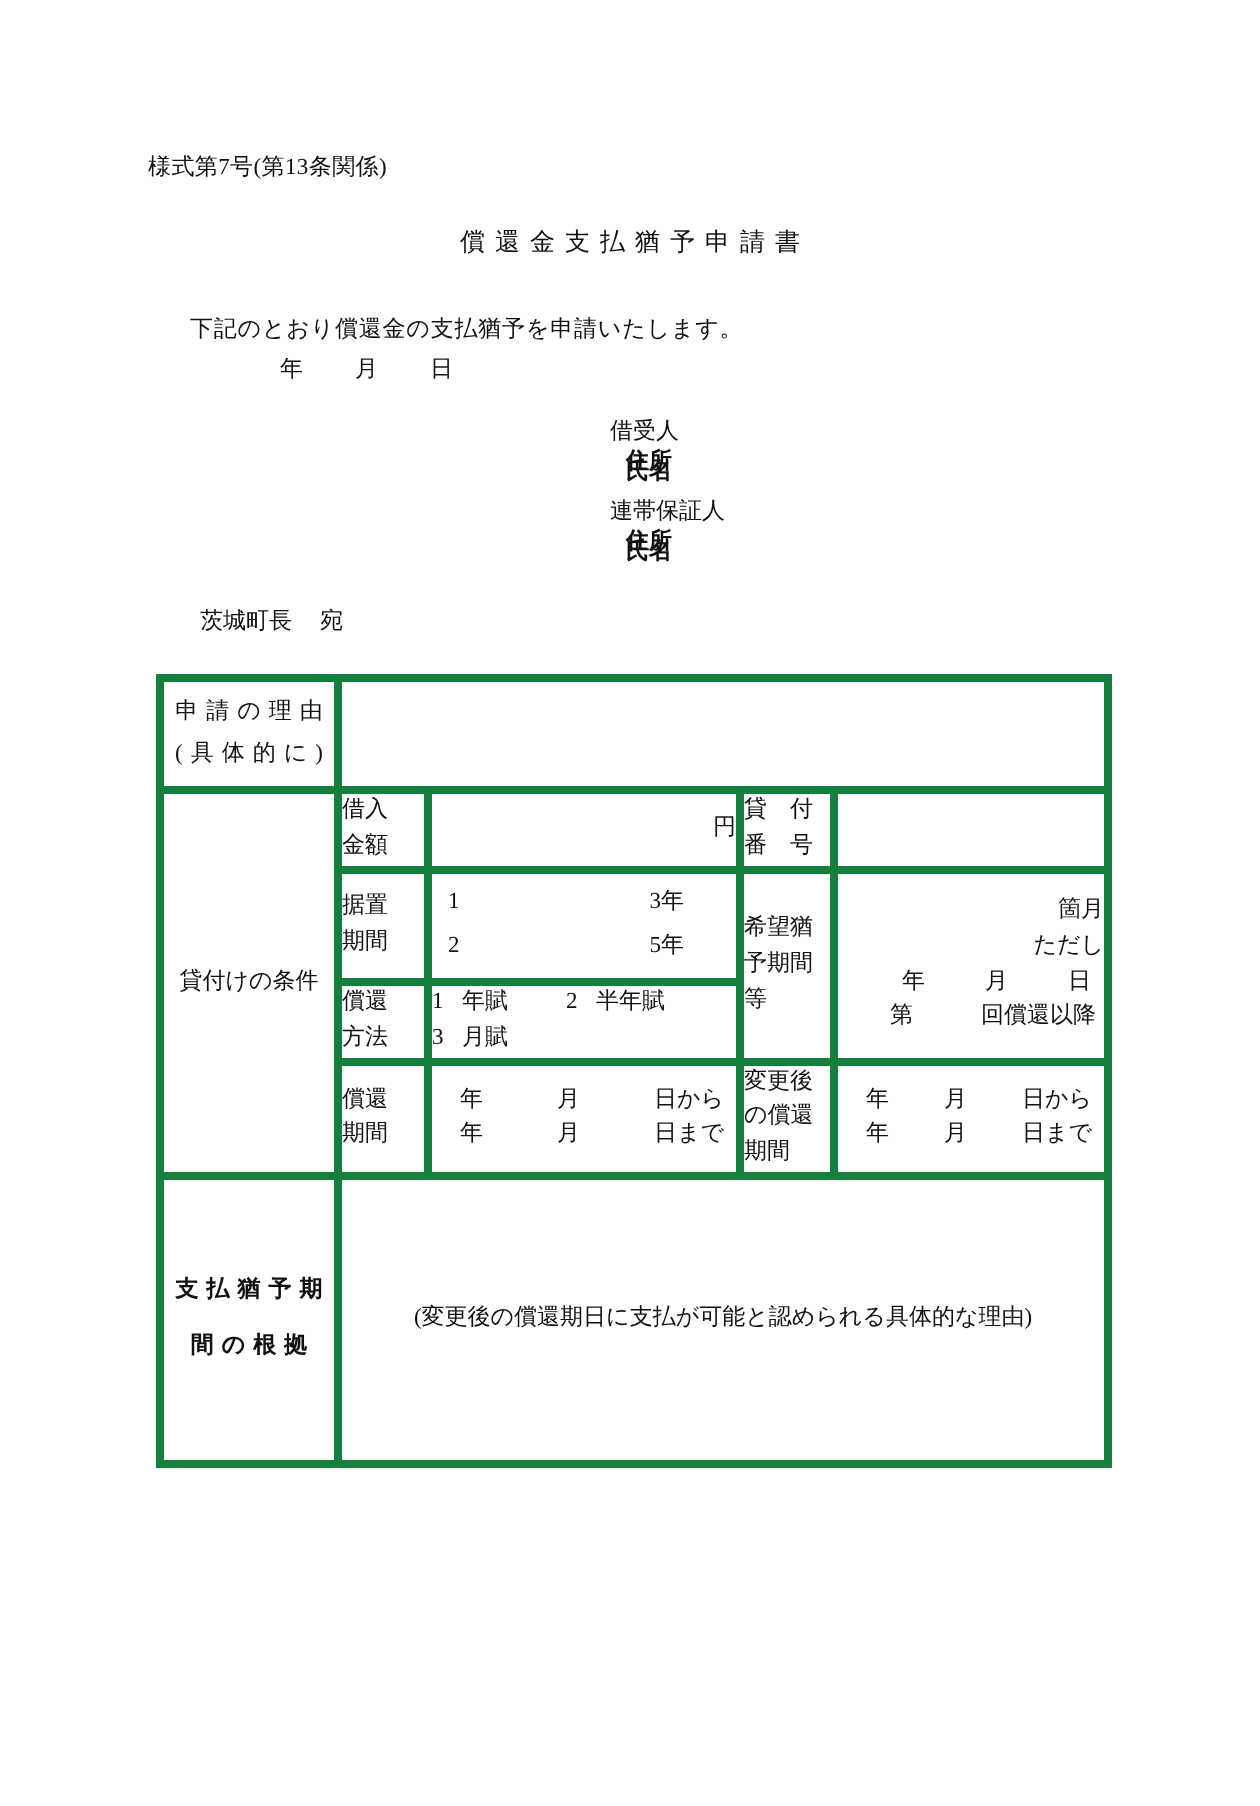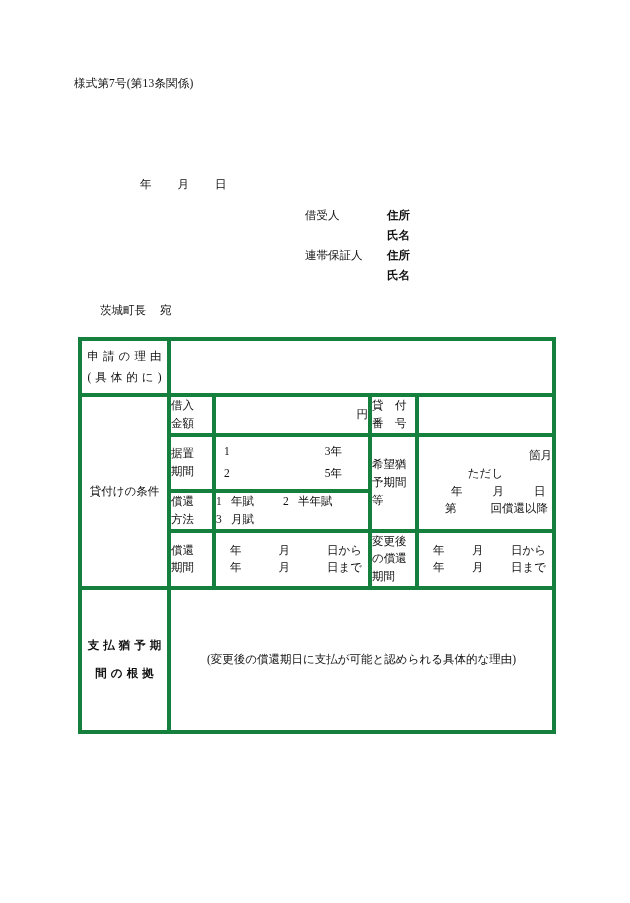--- a/index.html
+++ b/index.html
@@ -67,20 +67,21 @@
     position: absolute;
     left: 305px;
     top: 208px;
     font-size: 11.5px;
   }
   .sig-row {
     display: flex;
     align-items: baseline;
     height: 20px;
     white-space: nowrap;
+    flex-direction: column;
   }
   .sig-role {
     width: 74px;
     display: flex;
     justify-content: space-between;
   }
   .sig-role.wide {
     letter-spacing: 0;
     display: block;
     text-align: left;
@@ -173,21 +174,21 @@
 
   .defer-cell {
     padding: 4px 9px 5px 9px;
     line-height: 1.5;
   }
   .defer-top {
     text-align: right;
     white-space: nowrap;
   }
   .defer-tadashi {
-    text-align: center;
+    text-align: right;
     white-space: nowrap;
   }
   .defer-ymd {
     white-space: nowrap;
     padding-left: 32px;
   }
   .defer-ymd .g { display: inline-block; width: 30px; }
   .defer-kai {
     white-space: nowrap;
     padding-left: 26px;
@@ -223,21 +224,23 @@
     white-space: nowrap;
   }
 </style>
 </head>
 <body>
 
 <div id="page">
 
   <div class="form-no">様式第7号(第13条関係)</div>
 
-
+  <div class="doc-title">償還金支払猶予申請書</div>
+
+  <div class="lead">下記のとおり償還金の支払猶予を申請いたします。</div>
 
   <div class="date-line">
     <span>年</span><span class="gap"></span><span>月</span><span class="gap"></span><span>日</span>
   </div>
 
   <div class="sig-block">
     <div class="sig-row">
       <span class="sig-role">借受人</span>
       <span class="sig-field">住所</span>
     </div>

